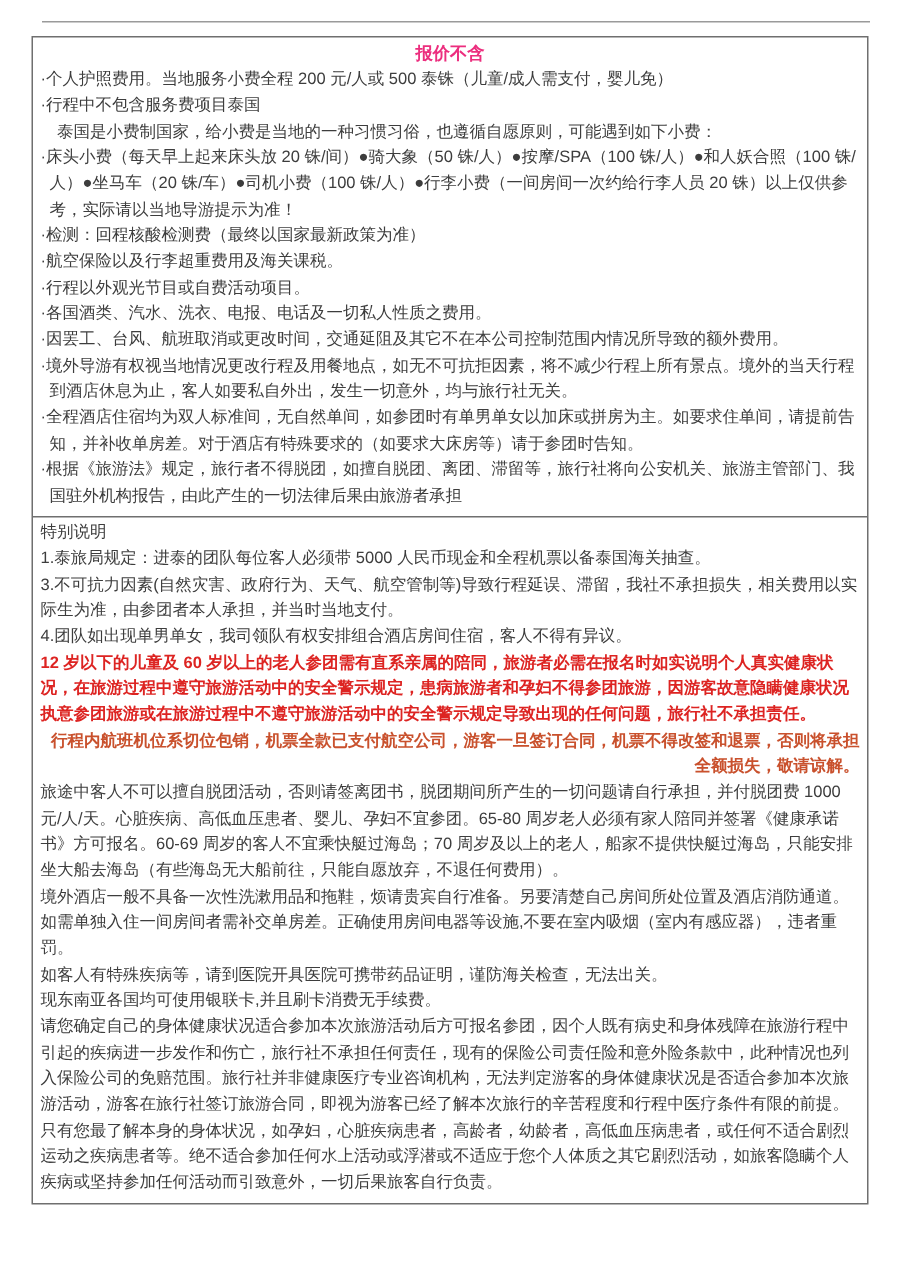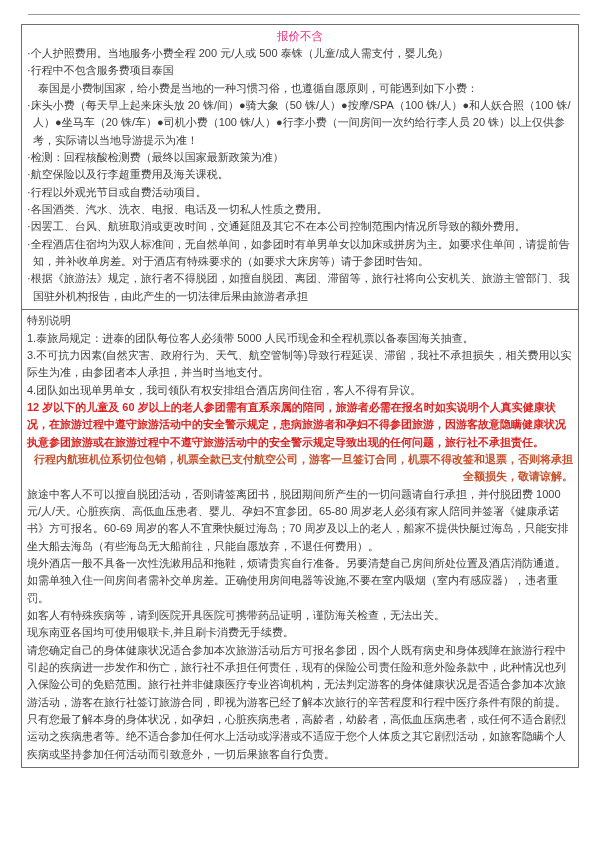--- a/index.html
+++ b/index.html
@@ -25,21 +25,21 @@
   .section {
     padding: 2px 5px 4px 5px;
     font-size: 11px;
     line-height: 17.35px;
     color: #3d3d3d;
     letter-spacing: 0;
   }
   .section-1 { border-bottom: 1px solid #6f6f6f; }
   .section-title-pink {
     text-align: center;
-    font-weight: normal;
+    font-weight: bold;
     font-size: 11.5px;
     line-height: 18px;
     color: var(--pink, #ec2e7e);
   }
   .section-title-plain {
     font-weight: normal;
     line-height: 17.35px;
   }
   .para { margin: 0; }
   .bullet { padding-left: 6px; text-indent: -6px; }
@@ -59,20 +59,21 @@
     <div>
         <p class="para bullet">·个人护照费用。当地服务小费全程 200 元/人或 500 泰铢（儿童/成人需支付，婴儿免）</p>
         <p class="para bullet">·行程中不包含服务费项目泰国</p>
         <p class="para indent">泰国是小费制国家，给小费是当地的一种习惯习俗，也遵循自愿原则，可能遇到如下小费：</p>
         <p class="para bullet">·床头小费（每天早上起来床头放 20 铢/间）●骑大象（50 铢/人）●按摩/SPA（100 铢/人）●和人妖合照（100 铢/人）●坐马车（20 铢/车）●司机小费（100 铢/人）●行李小费（一间房间一次约给行李人员 20 铢）以上仅供参考，实际请以当地导游提示为准！</p>
         <p class="para bullet">·检测：回程核酸检测费（最终以国家最新政策为准）</p>
         <p class="para bullet">·航空保险以及行李超重费用及海关课税。</p>
         <p class="para bullet">·行程以外观光节目或自费活动项目。</p>
         <p class="para bullet">·各国酒类、汽水、洗衣、电报、电话及一切私人性质之费用。</p>
         <p class="para bullet">·因罢工、台风、航班取消或更改时间，交通延阻及其它不在本公司控制范围内情况所导致的额外费用。</p>
+        <p class="para bullet">·境外导游有权视当地情况更改行程及用餐地点，如无不可抗拒因素，将不减少行程上所有景点。境外的当天行程到酒店休息为止，客人如要私自外出，发生一切意外，均与旅行社无关。</p>
         <p class="para bullet bold">·全程酒店住宿均为双人标准间，无自然单间，如参团时有单男单女以加床或拼房为主。如要求住单间，请提前告知，并补收单房差。对于酒店有特殊要求的（如要求大床房等）请于参团时告知。</p>
         <p class="para bullet">·根据《旅游法》规定，旅行者不得脱团，如擅自脱团、离团、滞留等，旅行社将向公安机关、旅游主管部门、我国驻外机构报告，由此产生的一切法律后果由旅游者承担</p>
       </div>
   </div>
   <div class="section section-2">
     <div class="section-title-plain">特别说明</div>
     <div>
         <p class="para bold">1.泰旅局规定：进泰的团队每位客人必须带 5000 人民币现金和全程机票以备泰国海关抽查。</p>
         <p class="para normal">3.不可抗力因素(自然灾害、政府行为、天气、航空管制等)导致行程延误、滞留，我社不承担损失，相关费用以实际生为准，由参团者本人承担，并当时当地支付。</p>
         <p class="para normal">4.团队如出现单男单女，我司领队有权安排组合酒店房间住宿，客人不得有异议。</p>

